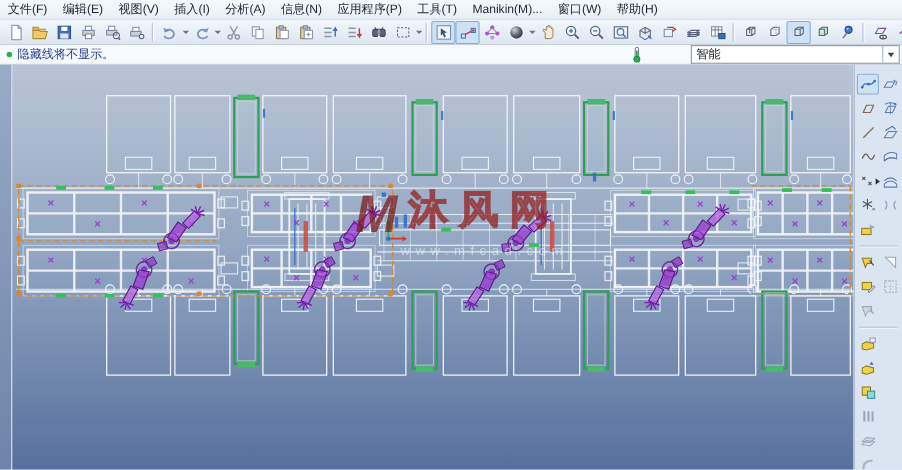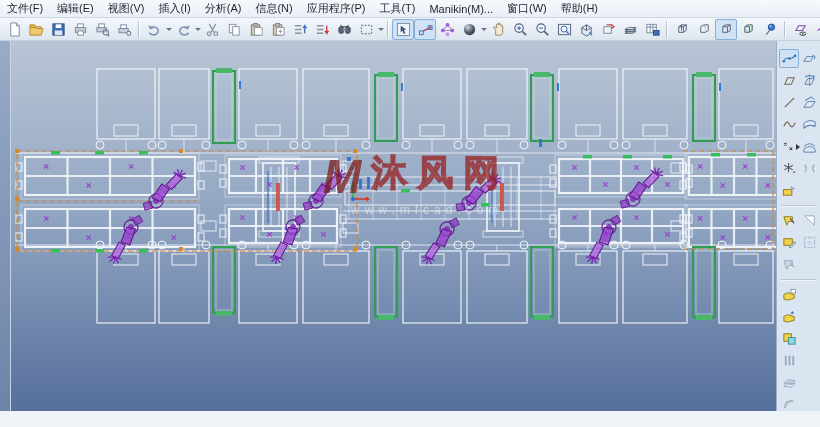--- a/index.html
+++ b/index.html
@@ -25,21 +25,21 @@
   .combo .ca i{width:0;height:0;border-left:3px solid transparent;border-right:3px solid transparent;border-top:4px solid #444;}
   
   .workarea{position:relative;height:370px;display:flex;}
   .leftstrip{width:10px;height:100%;background:linear-gradient(#98abc7,#6d84a8);border-right:1px solid #c8d4e2;flex:0 0 auto;}
   .viewport{position:relative;width:765px;height:100%;flex:0 0 auto;overflow:hidden;}
   .viewport svg{display:block;}
   .watermark{position:absolute;left:312px;top:112px;width:210px;text-align:left;pointer-events:none;}
   .wm-row{display:flex;align-items:center;}
   .wm-logo{font-size:46px;font-weight:bold;font-style:italic;color:rgba(122,25,25,.72);line-height:1;transform:scaleY(1.05);}
   .wm-text{font-size:36px;font-weight:bold;letter-spacing:10px;color:rgba(190,60,60,.28);-webkit-text-stroke:1.5px rgba(145,30,30,.68);line-height:1;margin-left:10px;font-family:Liberation Mono, monospace;}
-  .wm-url{font-size:12px;letter-spacing:5px;color:rgba(242,246,250,.55);margin:4px 0 0 28px;}
+  .wm-url{font-size:12px;letter-spacing:5px;color:rgba(242,246,250,.55);margin:4px 0 0 41px;}
   
   .rightbar{width:44px;height:100%;background:#dbe5f1;border-left:1px solid #9fb0c4;box-sizing:border-box;padding-top:8px;flex:0 0 auto;}
   .rb-grid{display:grid;grid-template-columns:19px 19px;justify-content:center;row-gap:3px;column-gap:1px;}
   .si{width:18px;height:17px;display:flex;align-items:center;justify-content:center;border:1px solid transparent;border-radius:2px;position:relative;}
   .si svg{width:15px;height:15px;}
   .si.sel{background:#cfe2f5;border:1px solid #86aed6;}
   .si .fly{position:absolute;right:-2px;top:6px;width:0;height:0;border-top:3px solid transparent;border-bottom:3px solid transparent;border-left:4px solid #333;}
   .rb-sep{grid-column:1/-1;height:1px;background:#b8c6d6;box-shadow:0 1px 0 #f2f6fa;margin:2px 2px;}
 </style>
 </head>
@@ -305,20 +305,35 @@
     <span class="ti">
         <svg viewBox="0 0 16 16">
           <path d="M3 9L12 2" stroke="#8a4aa8" stroke-width="1.2"></path>
           <ellipse cx="10.5" cy="12.5" rx="3.2" ry="1.8" fill="#fff" stroke="#333"></ellipse>
           <circle cx="10.5" cy="12.5" r=".9" fill="#333"></circle>
         </svg>
       </span>
 
   </div>
 
+  <div class="infobar">
+    <span class="msg-dot"></span>
+    <span class="msg-text">隐藏线将不显示。</span>
+    <svg class="thermo" viewBox="0 0 14 15">
+        <rect x="5.5" y="1" width="3" height="9" rx="1.5" fill="#fff" stroke="#567" stroke-width=".8"></rect>
+        <rect x="6.2" y="4" width="1.6" height="6.5" fill="#2fae4e"></rect>
+        <circle cx="7" cy="11.8" r="2.8" fill="#2fae4e" stroke="#1e7a36" stroke-width=".8"></circle>
+      </svg>
+    <div class="combo">
+      <span class="cv">智能</span>
+      <span class="ca">
+          <i></i>
+        </span>
+    </div>
+  </div>
 
   <div class="workarea">
     <div class="leftstrip"></div>
 
     <div class="viewport">
       <svg id="cad" width="765" height="370" viewBox="0 0 765 370">
           <defs>
             <linearGradient id="vbg" x1="0" y1="0" x2="0" y2="1">
               <stop offset="0" stop-color="#b9c5d5"></stop>
               <stop offset=".45" stop-color="#93a7c3"></stop>

